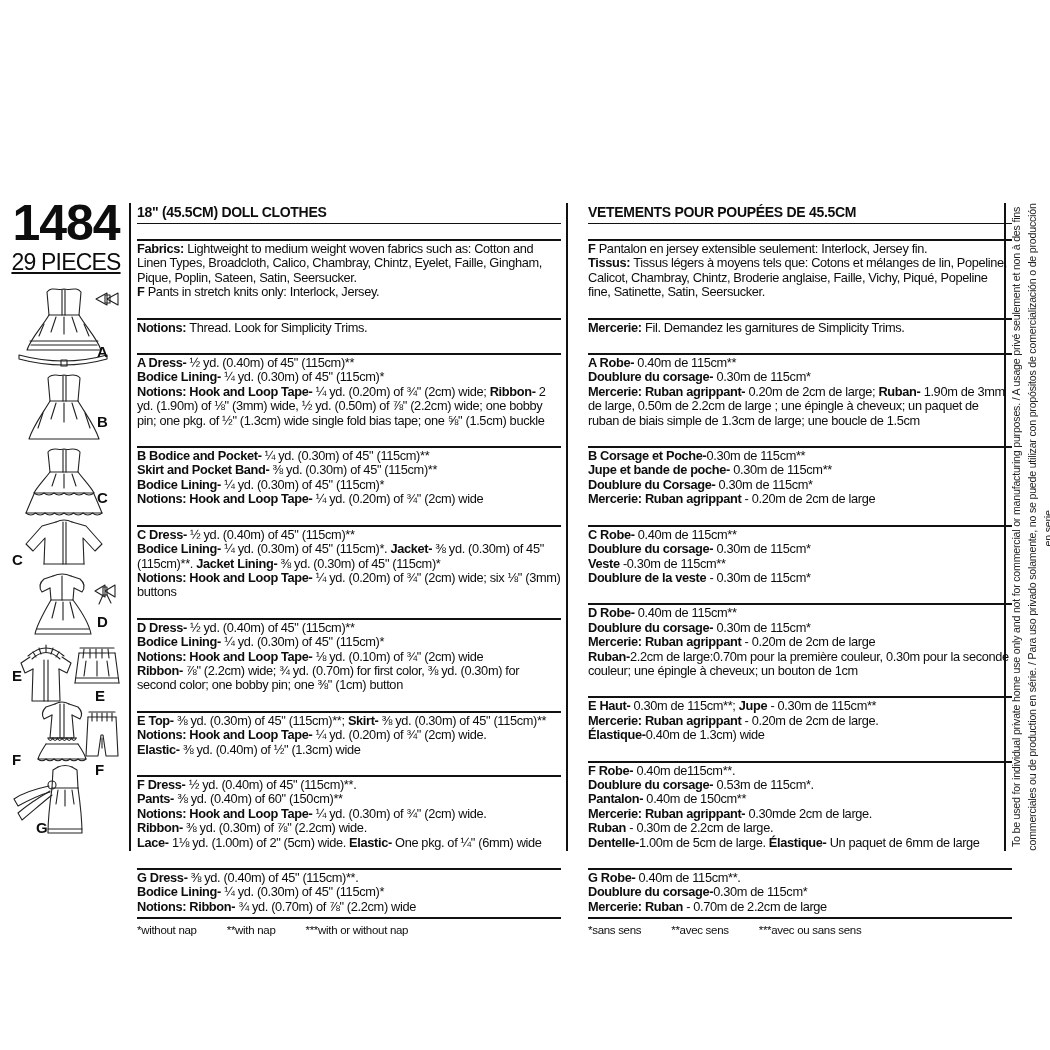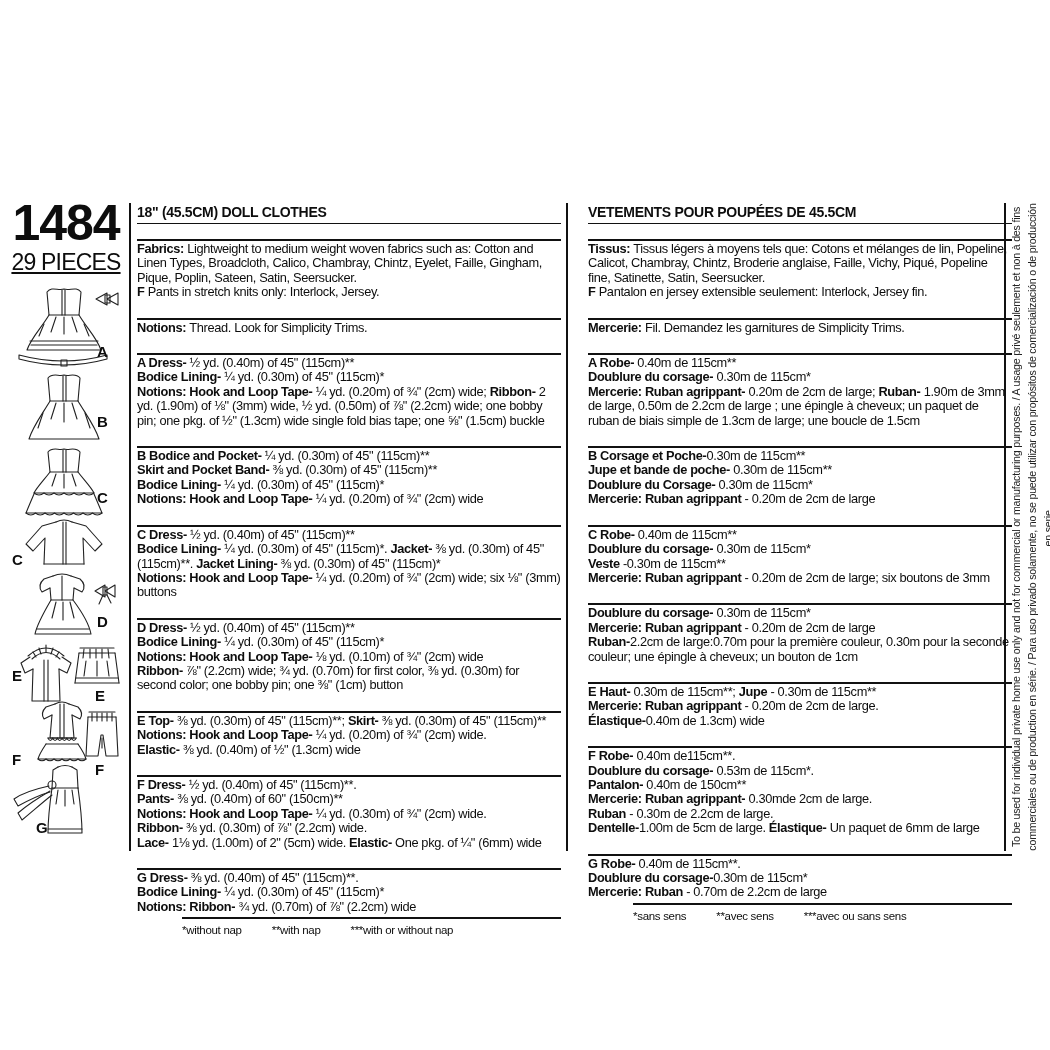--- a/index.html
+++ b/index.html
@@ -12,21 +12,21 @@
   
   .vrule{position:absolute;top:203px;height:648px;width:1.5px;background:#111;}
   
   .col{position:absolute;top:203px;width:424px;height:648px;display:flex;flex-direction:column;}
   .col-title{font-weight:bold;font-size:14px;line-height:18px;letter-spacing:-0.3px;
              border-bottom:1.5px solid #111;padding-bottom:2px;}
   .sec{border-top:2px solid #111;margin-top:15px;padding:1px 0 3px;}
   .sec p{margin:0;font-size:12.8px;line-height:14.4px;letter-spacing:-0.35px;}
   .sec b{letter-spacing:-0.35px;}
   .col-foot{margin-top:auto;border-top:2px solid #111;padding-top:5px;display:flex;gap:30px;
-            font-size:11.5px;letter-spacing:-0.3px;margin-left:45px;}
+            font-size:11.5px;letter-spacing:-0.3px;}
   
   .sketches{position:absolute;left:6px;top:280px;width:122px;height:568px;}
   .sketches svg{display:block;width:122px;height:568px;}
   .sketches path{fill:none;stroke:#222;stroke-width:1.1;stroke-linecap:round;stroke-linejoin:round;}
   .glabel{position:absolute;font-weight:bold;font-size:15px;line-height:15px;}
   
   .legal{position:absolute;left:1008px;top:203px;width:648px;height:38px;
          transform-origin:0 0;transform:rotate(-90deg) translateX(-648px);
          text-align:center;font-size:10.6px;line-height:16px;letter-spacing:-0.2px;color:#222;}
 </style>
@@ -220,44 +220,45 @@
     <div class="col-foot">
       <span>*without nap</span>
       <span>**with nap</span>
       <span>***with or without nap</span>
     </div>
   </div>
 
   <div class="col" style="left:588px">
     <div class="col-title">VETEMENTS POUR POUPÉES DE 45.5CM</div>
     <div class="sec">
+        <p><b>F </b><span>Pantalon en jersey extensible seulement: Interlock, Jersey fin.</span></p>
         <p><b>Tissus: </b><span>Tissus légers à moyens tels que: Cotons et mélanges de lin, Popeline, Calicot, Chambray, Chintz, Broderie anglaise, Faille, Vichy, Piqué, Popeline fine, Satinette, Satin, Seersucker.</span></p>
-        <p><b>F </b><span>Pantalon en jersey extensible seulement: Interlock, Jersey fin.</span></p>
       </div>
     <div class="sec">
         <p><b>Mercerie: </b><span>Fil. Demandez les garnitures de Simplicity Trims.</span></p>
       </div>
     <div class="sec">
         <p><b>A Robe- </b><span>0.40m de 115cm**</span></p>
         <p><b>Doublure du corsage- </b><span>0.30m de 115cm*</span></p>
         <p><b>Mercerie: Ruban agrippant- </b><span>0.20m de 2cm de large; </span><b>Ruban- </b><span>1.90m de 3mm de large, 0.50m de 2.2cm de large ; une épingle à cheveux; un paquet de ruban de biais simple de 1.3cm de large; une boucle de 1.5cm</span></p>
       </div>
     <div class="sec">
         <p><b>B Corsage et Poche-</b><span>0.30m de 115cm**</span></p>
         <p><b>Jupe et bande de poche- </b><span>0.30m de 115cm**</span></p>
         <p><b>Doublure du Corsage- </b><span>0.30m de 115cm*</span></p>
         <p><b>Mercerie: Ruban agrippant </b><span>- 0.20m de 2cm de large</span></p>
       </div>
     <div class="sec">
         <p><b>C Robe- </b><span>0.40m de 115cm**</span></p>
         <p><b>Doublure du corsage- </b><span>0.30m de 115cm*</span></p>
         <p><b>Veste </b><span>-0.30m de 115cm**</span></p>
-        <p><b>Mercerie: Ruban agrippant </b><span>- 0.20m de 2cm de large; six boutons de 3mm</span></p>
-      </div>
-    <div class="sec">
+        <p><b>Doublure de la veste </b><span>- 0.30m de 115cm*</span></p>
+      </div>
+    <div class="sec">
+        <p><b>D Robe- </b><span>0.40m de 115cm**</span></p>
         <p><b>Doublure du corsage- </b><span>0.30m de 115cm*</span></p>
         <p><b>Mercerie: Ruban agrippant </b><span>- 0.20m de 2cm de large</span></p>
         <p><b>Ruban-</b><span>2.2cm de large:0.70m pour la première couleur, 0.30m pour la seconde couleur; une épingle à cheveux; un bouton de 1cm</span></p>
       </div>
     <div class="sec">
         <p><b>E Haut- </b><span>0.30m de 115cm**; </span><b>Jupe </b><span>- 0.30m de 115cm**</span></p>
         <p><b>Mercerie: Ruban agrippant </b><span>- 0.20m de 2cm de large.</span></p>
         <p><b>Élastique-</b><span>0.40m de 1.3cm) wide</span></p>
       </div>
     <div class="sec">

